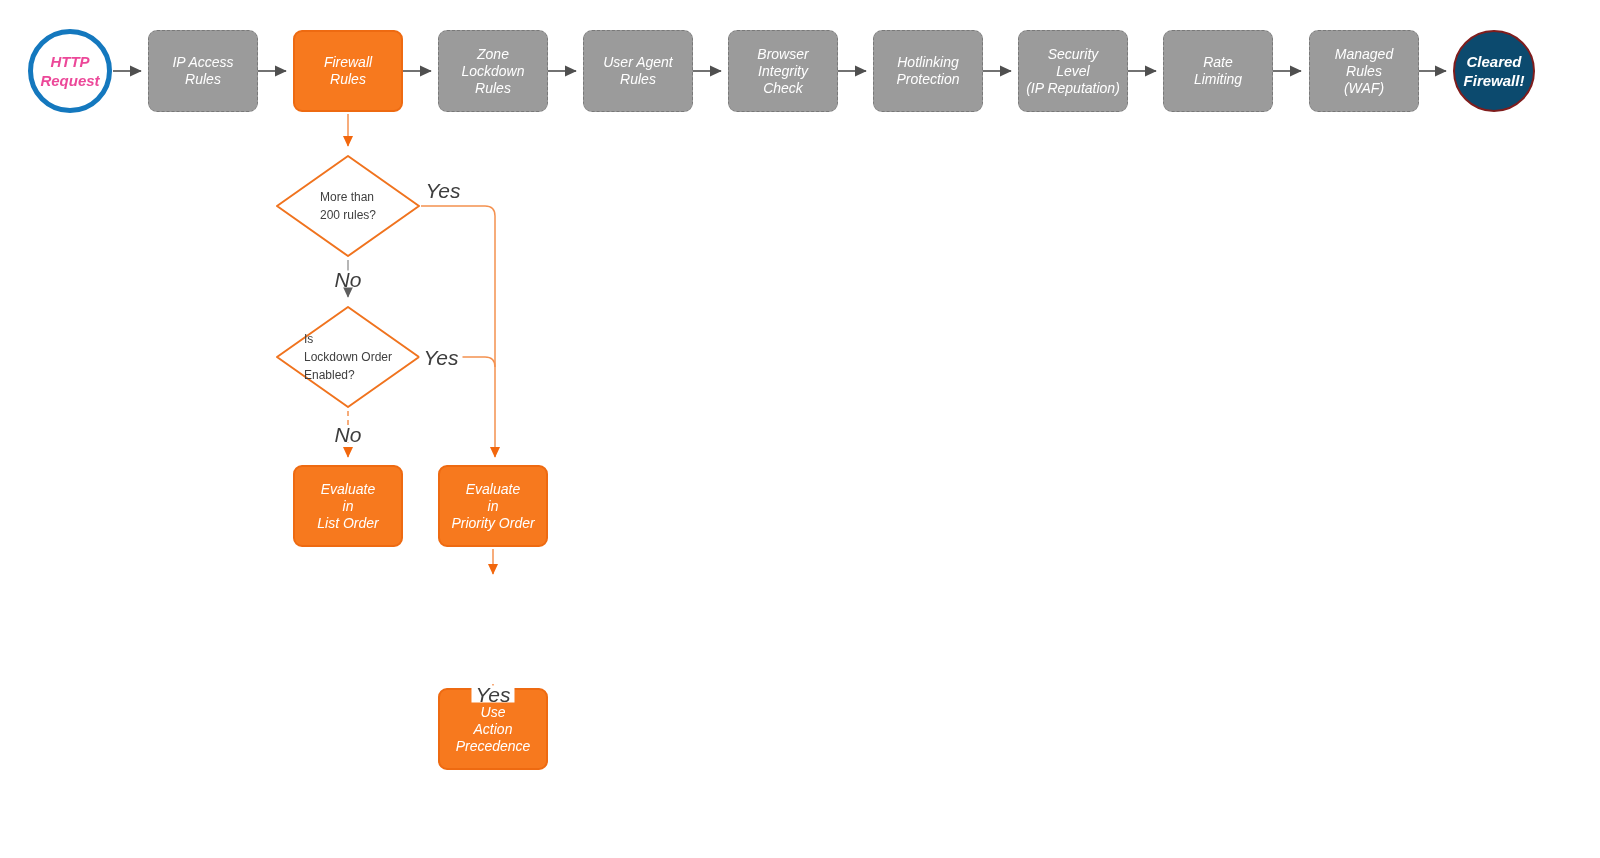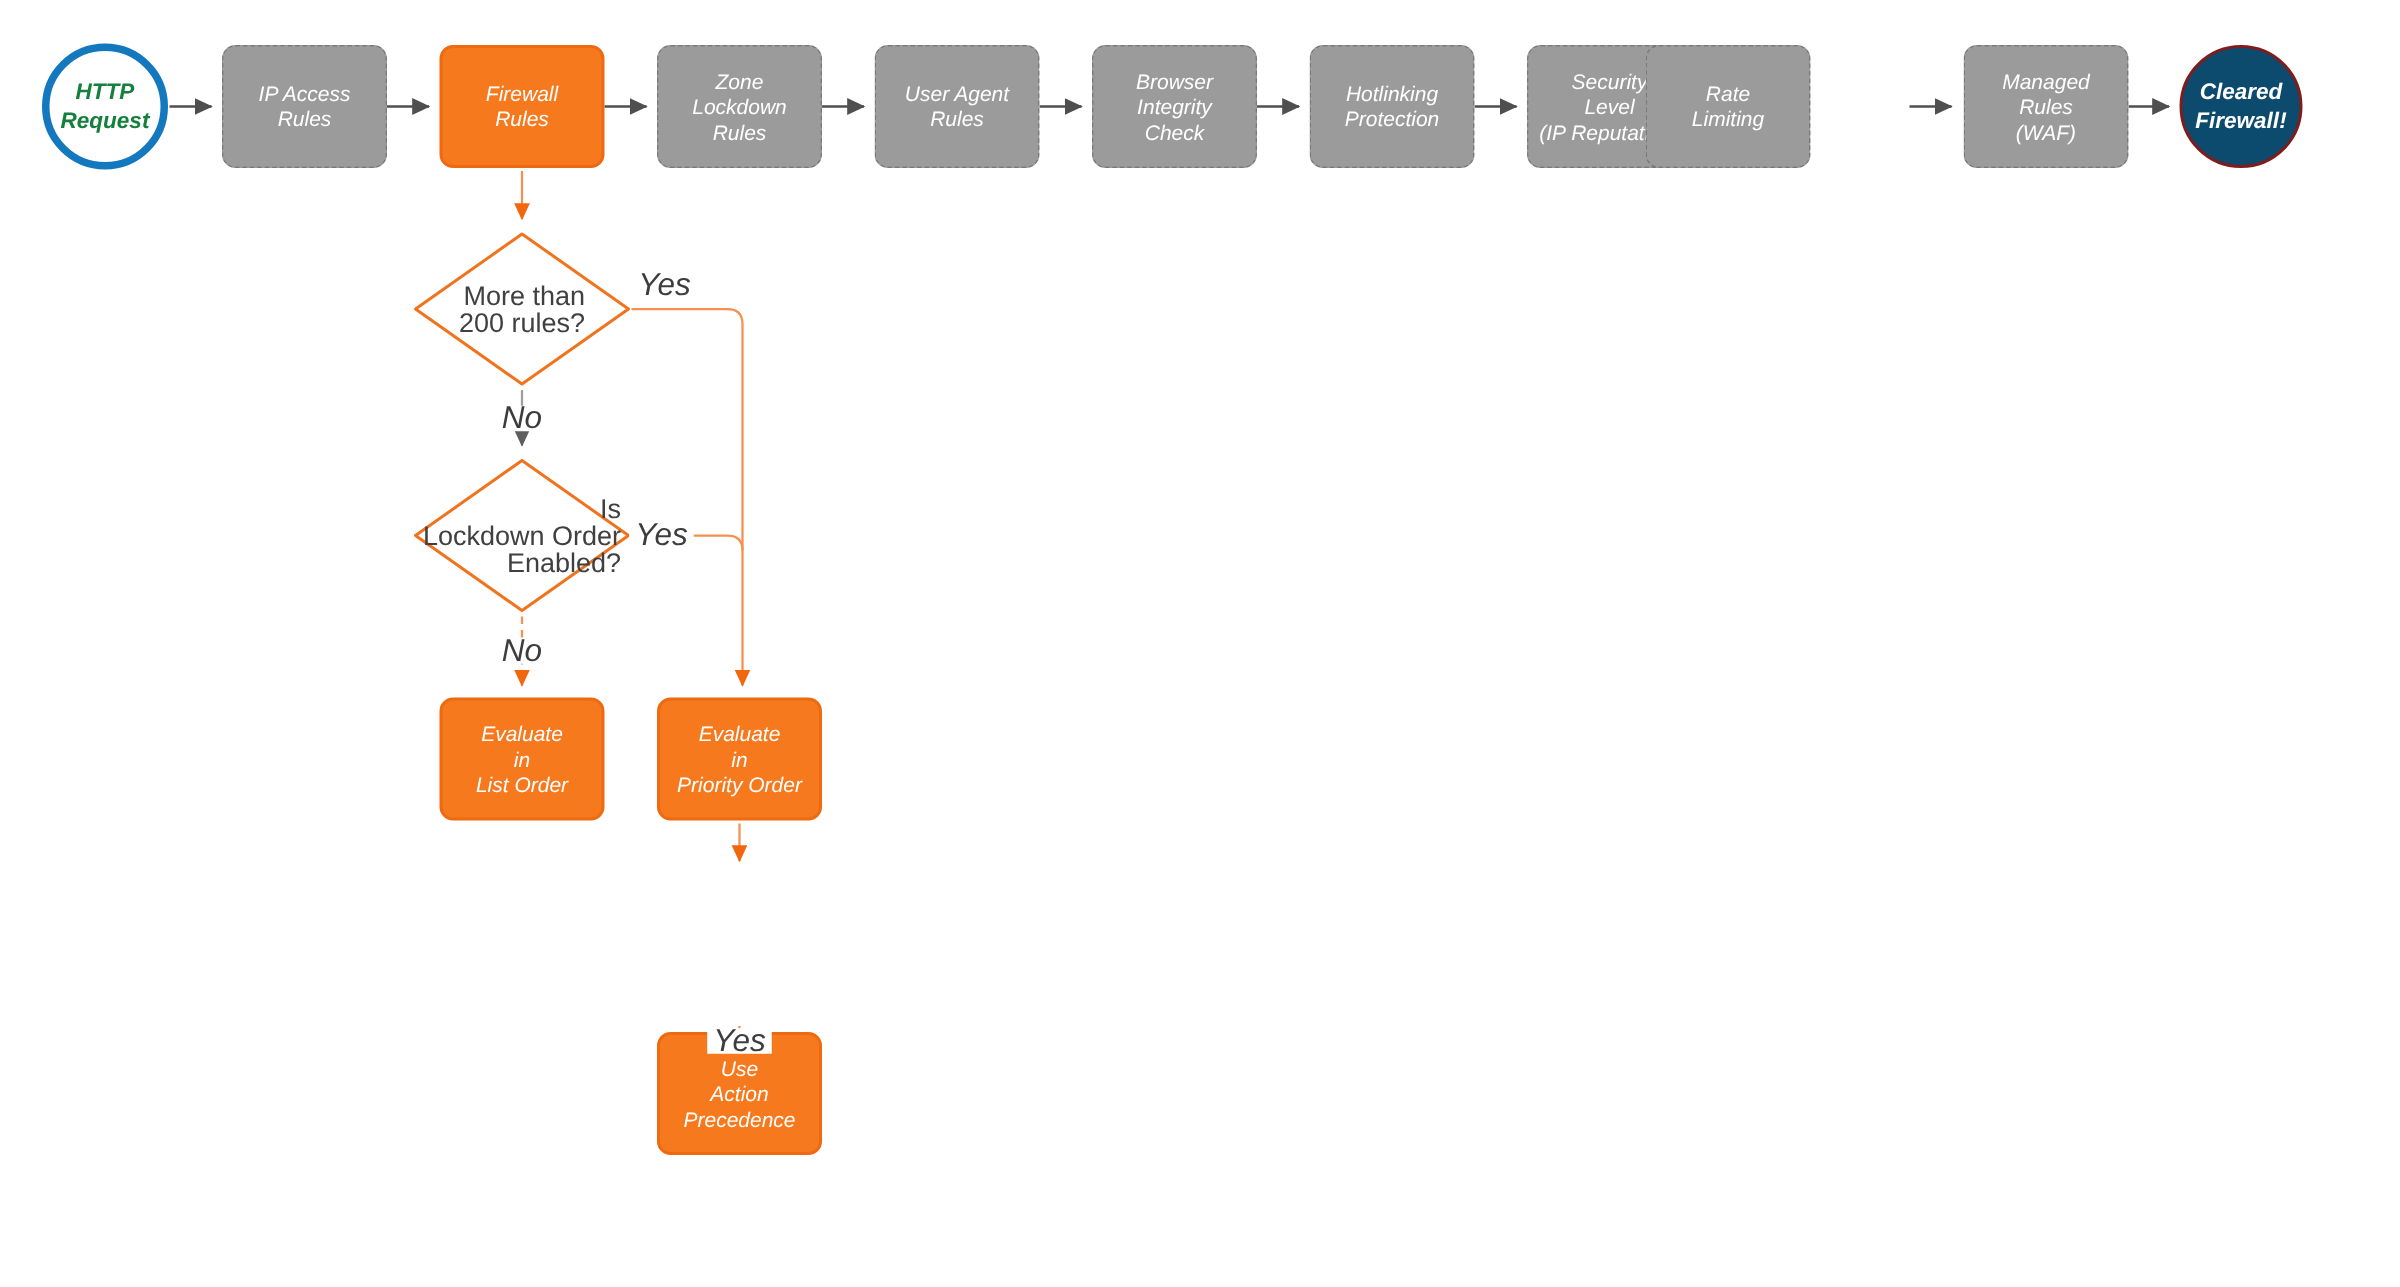--- a/index.html
+++ b/index.html
@@ -16,30 +16,30 @@
   
   .box{width:110px;height:82px;border-radius:9px;}
   .box .lbl{font-style:italic;font-size:14px;line-height:17px;color:#ffffff;}
   .box.gray{background:#9b9b9b;border:1px dashed rgba(110,110,110,.75);}
   .box.orange{background:#f7791e;border:2px solid #ee6a11;}
 
   
   .circle{border-radius:50%;}
   .circle .lbl{font-style:italic;font-weight:bold;font-size:15px;line-height:19px;}
   .circle.start{width:84px;height:84px;background:#ffffff;border:5px solid #1478be;}
-  .circle.start .lbl{color:#15803d;}
+  .circle.start .lbl{color:#ec4899;}
   .circle.end{width:82px;height:82px;background:#0c4a6e;border:2px solid #7f1d1d;}
   .circle.end .lbl{color:#ffffff;}
 
   
   .diamond{position:absolute;}
   .diamond svg{position:absolute;left:0;top:0;display:block;}
   .diamond .lbl{position:absolute;left:0;top:0;width:100%;height:100%;
-    display:flex;align-items:center;justify-content:center;text-align:right;
-    font-size:18px;line-height:18px;color:#404040;white-space:pre-line;}
+    display:flex;align-items:center;justify-content:center;text-align:left;
+    font-size:12px;line-height:18px;color:#404040;white-space:pre-line;}
 
   
   .edge-label{position:absolute;transform:translate(-50%,-50%);
     font-style:italic;font-size:21px;color:#3d3d3d;background:#ffffff;
     padding:0 4px;line-height:17px;}
 </style>
 </head>
 <body>
 
 <div id="stage">
@@ -111,21 +111,21 @@
   </div>
   <div class="node box gray" style="left:873px;top:30px;">
     <span class="lbl">Hotlinking
 Protection</span>
   </div>
   <div class="node box gray" style="left:1018px;top:30px;">
     <span class="lbl">Security
 Level
 (IP Reputation)</span>
   </div>
-  <div class="node box gray" style="left:1097px;top:30px;">
+  <div class="node box gray" style="left:1163px;top:30px;">
     <span class="lbl">Rate
 Limiting</span>
   </div>
   <div class="node box gray" style="left:1309px;top:30px;">
     <span class="lbl">Managed
 Rules
 (WAF)</span>
   </div>
 
   <div class="node circle end" style="left:1453px;top:30px;">

